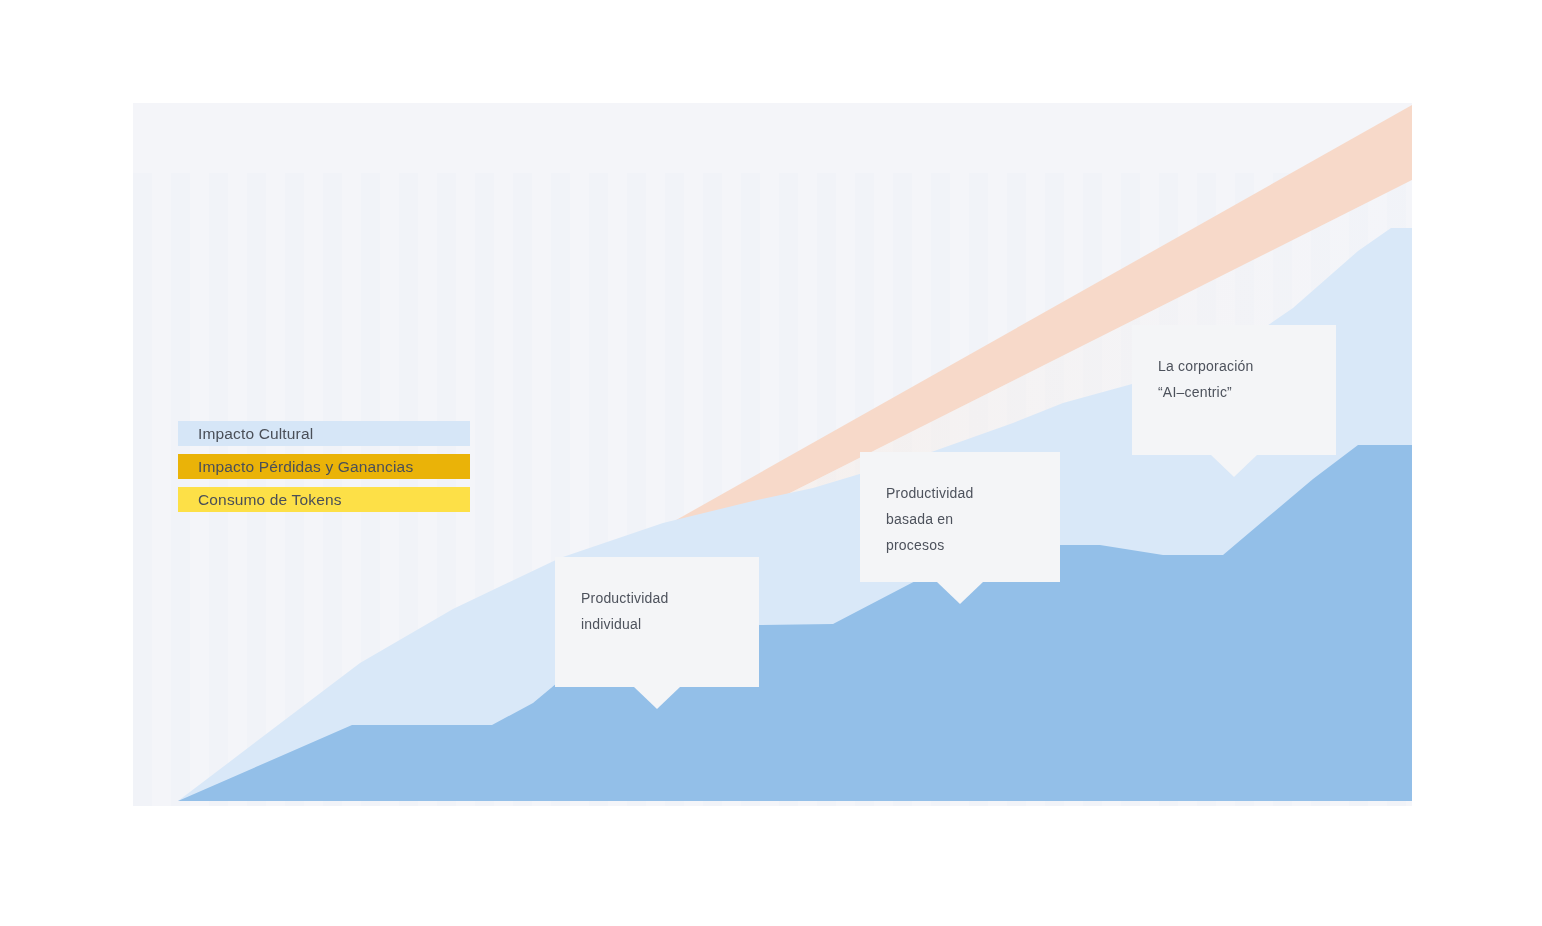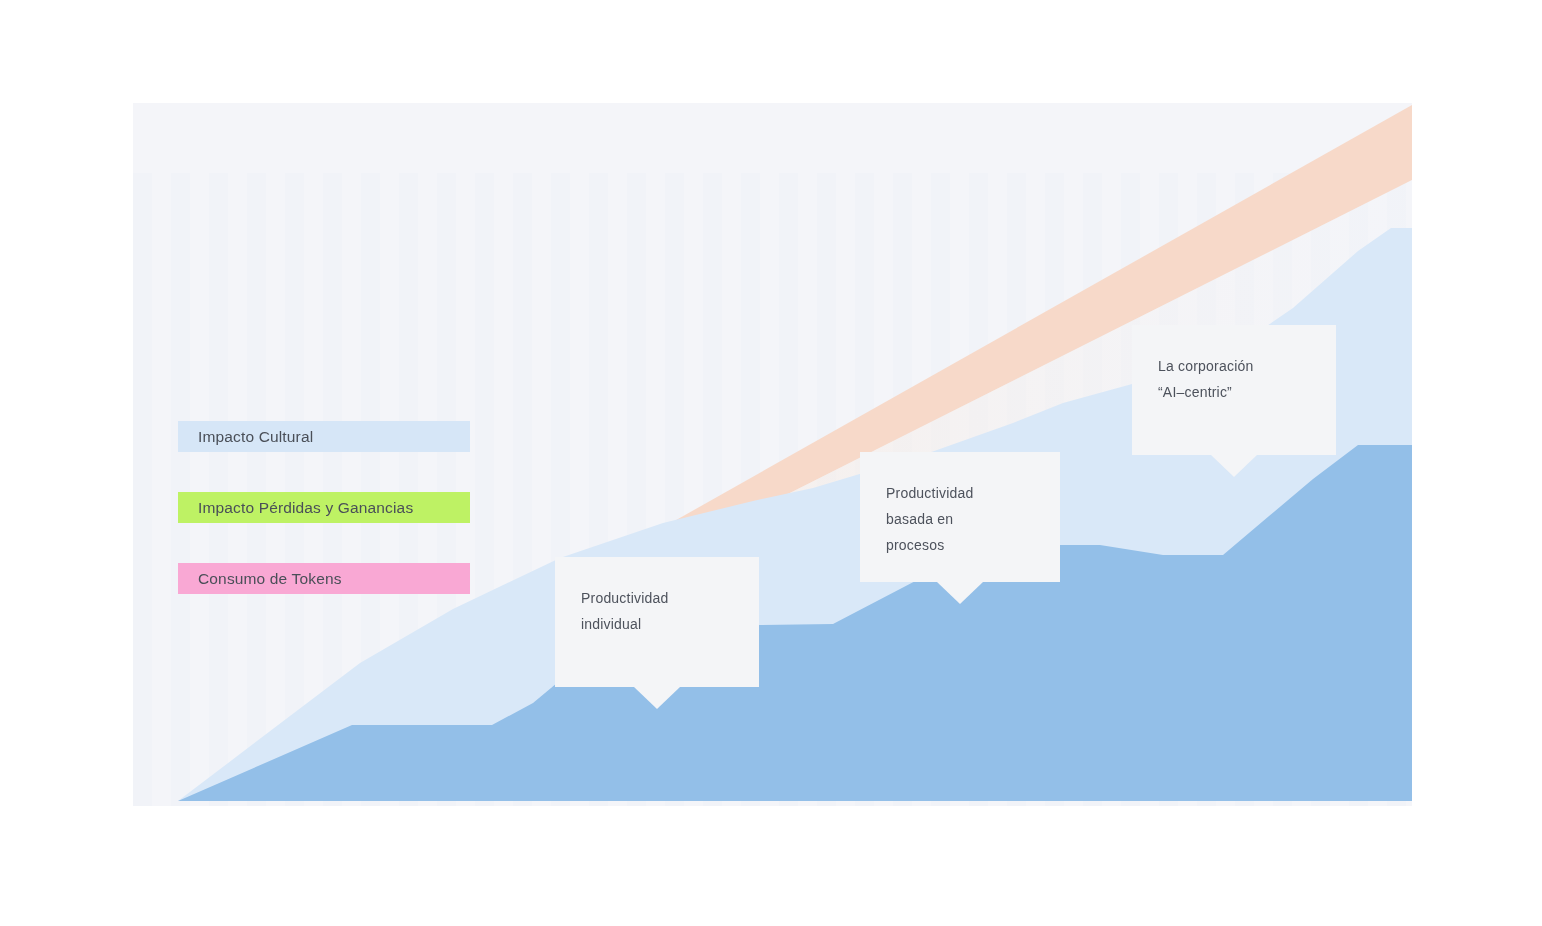--- a/index.html
+++ b/index.html
@@ -41,33 +41,33 @@
   }
 
   
   #legend {
     position: absolute;
     left: 178px;
     top: 421px;
     width: 292px;
   }
   .legend-row {
-    height: 31px;
+    height: 25px;
     display: flex;
     align-items: center;
     padding-left: 20px;
     box-sizing: border-box;
-    margin-bottom: 40px;
+    margin-bottom: 8px;
     font-size: 15.5px;
     letter-spacing: 0.15px;
     color: #4a4f58;
   }
   .legend-row.cultural { background: #d6e6f7; }
-  .legend-row.pl       { background: #bef264; }
-  .legend-row.tokens   { background: #f9a8d4; }
+  .legend-row.pl       { background: #eab308; }
+  .legend-row.tokens   { background: #fde047; }
 
   
   .callout {
     position: absolute;
     background: #f4f5f7;
     box-sizing: border-box;
     padding: 28px 26px 0 26px;
     font-size: 14px;
     line-height: 26px;
     color: #4d525c;

